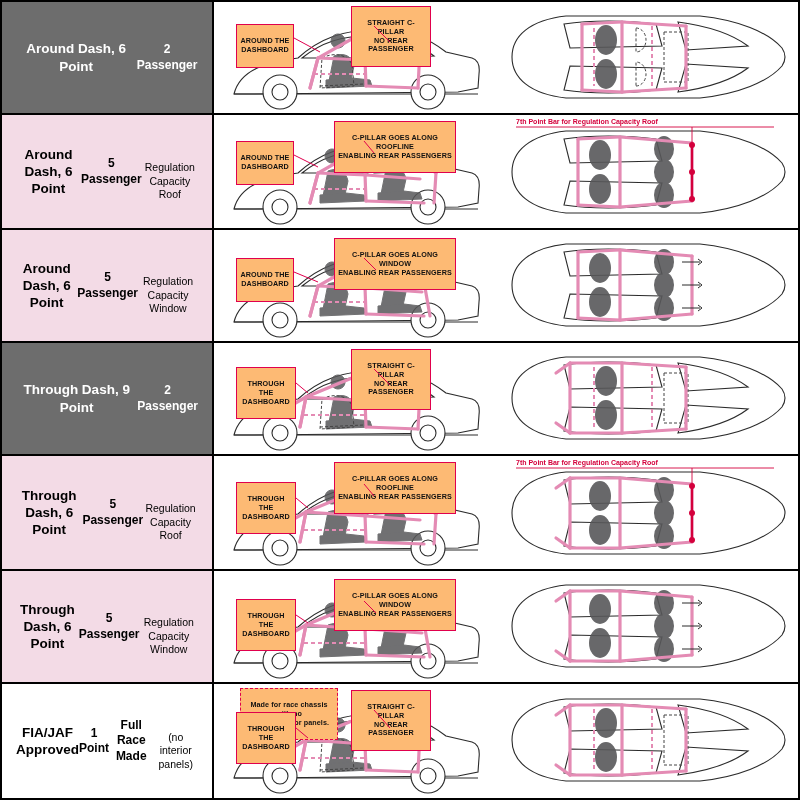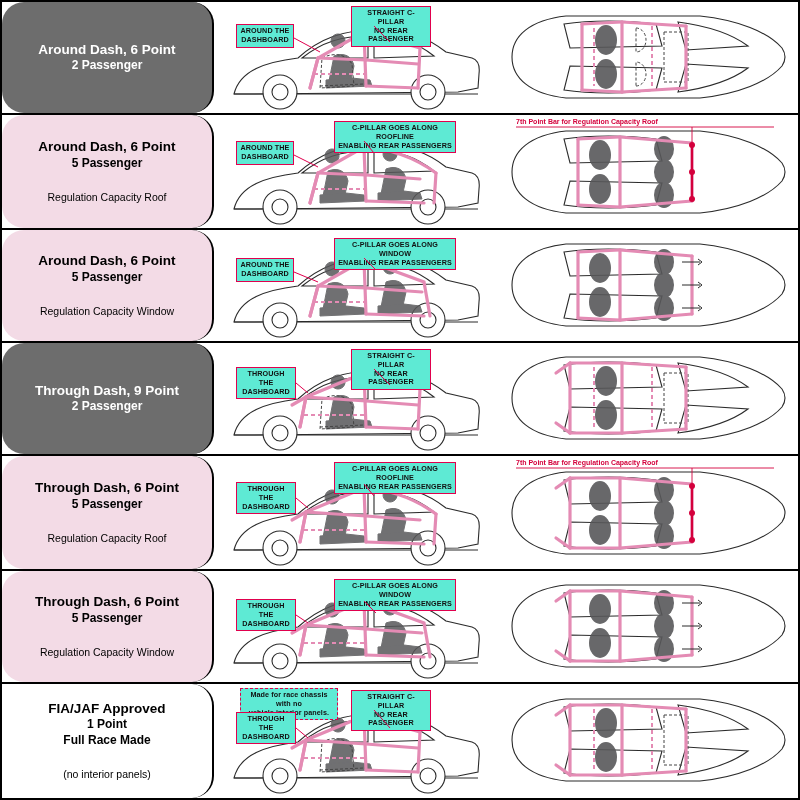--- a/index.html
+++ b/index.html
@@ -3,37 +3,37 @@
 <meta charset="utf-8">
 <style>
   html,body{margin:0;padding:0;background:#ffffff;}
   body{width:800px;height:800px;font-family:"Liberation Sans",sans-serif;color:#000;}
   .sheet{width:800px;height:800px;position:relative;box-sizing:border-box;border:2px solid #000;background:#fff;}
   .row{display:flex;width:100%;box-sizing:border-box;border-bottom:2px solid #000;position:relative;}
   .row:last-child{border-bottom:none;}
   .label{
     width:212px;flex:0 0 212px;box-sizing:border-box;
     border-right:2px solid #000;
-    display:flex;flex-direction:column;align-items:center;justify-content:center;
-    text-align:center;padding:4px 14px;border-radius:22px;
+    display:flex;flex-direction:row;align-items:center;justify-content:center;
+    text-align:center;padding:4px 14px;
   }
   .label .t1{font-size:13.5px;font-weight:bold;line-height:1.28;}
   .label .t2{font-size:12px;font-weight:bold;line-height:1.28;}
   .label .t3{font-size:10.5px;font-weight:normal;line-height:1.3;margin-top:20px;}
   .dark{background:#6d6d6d;color:#fff;}
   .pink{background:#f3dbe6;color:#000;}
   .white{background:#ffffff;color:#000;align-items:center;}
   .pics{flex:1;display:flex;position:relative;}
   .side{flex:0 0 272px;position:relative;}
   .top{flex:1;position:relative;}
   svg{display:block;}
   .calloutbox{
-    position:absolute;background:#5eead4;border:1.2px solid #e0004d;
+    position:absolute;background:#fdba74;border:1.2px solid #e0004d;
     color:#111;font-size:7.2px;line-height:1.22;text-align:center;
-    padding:2px 3px;box-sizing:border-box;font-weight:bold;letter-spacing:.1px;
+    padding:12px 3px;box-sizing:border-box;font-weight:bold;letter-spacing:.1px;
     white-space:pre-line;
   }
   .calloutbox.dashed{border-style:dashed;}
   .redtext{
     position:absolute;color:#d4003c;font-size:7px;font-weight:bold;white-space:nowrap;
   }
 </style>
 </head>
 <body>
 

